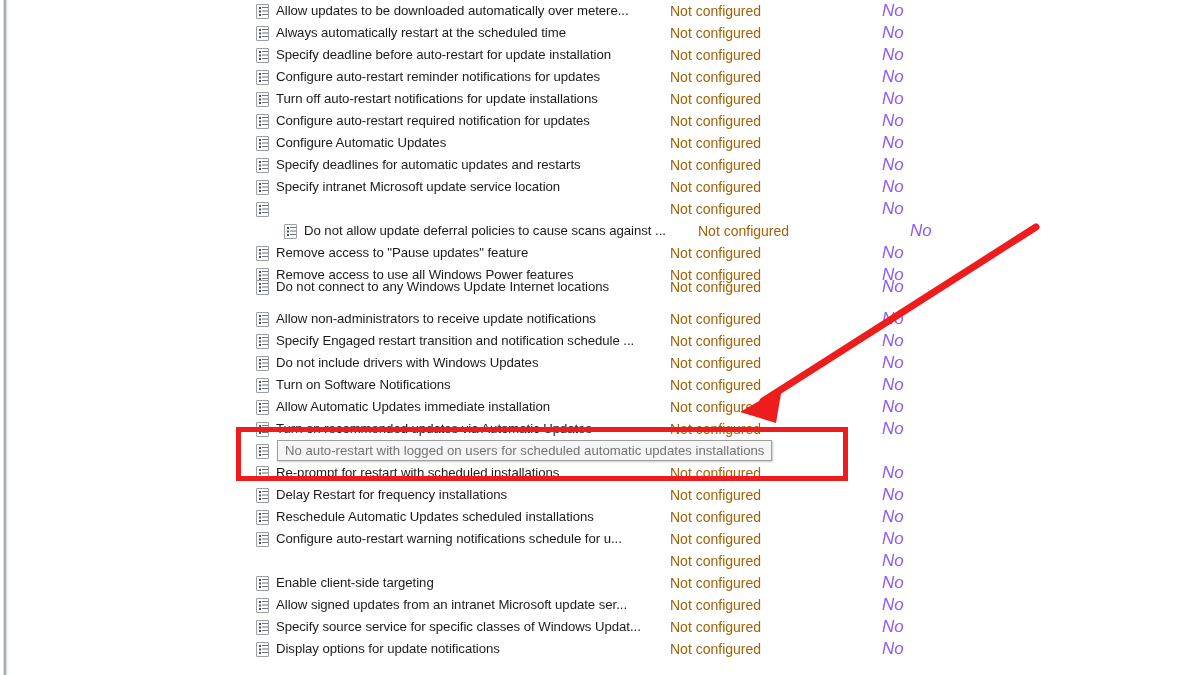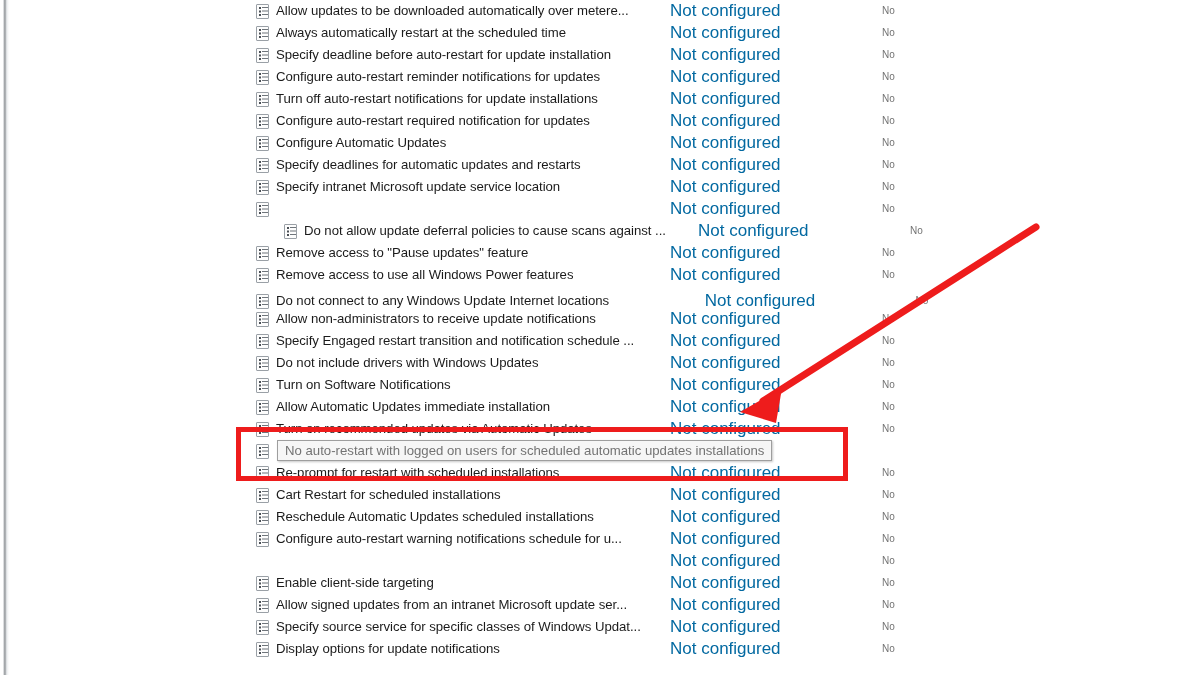--- a/index.html
+++ b/index.html
@@ -67,34 +67,35 @@
     white-space: nowrap;
     overflow: hidden;
     text-overflow: clip;
     line-height: 22px;
   }
 
   .cell-state {
     position: absolute;
     left: 670px;
     width: 180px;
-    font-size: 17px;
-    color: #0369a1;
+    font-size: 14px;
+    color: #a16207;
     line-height: 22px;
     white-space: nowrap;
   }
 
   .cell-comment {
     position: absolute;
     left: 882px;
     width: 80px;
-    font-size: 10px;
-    color: #737373;
+    font-size: 17px;
+    color: #8b5cf6;
     line-height: 22px;
     white-space: nowrap;
+    font-style: italic;
   }
 
   
   .gpo-icon {
     width: 13px;
     height: 15px;
     position: relative;
     flex: 0 0 13px;
     background: #fdfdfd;
     border: 1px solid #9aa0a6;
@@ -271,21 +272,21 @@
         <div class="cell-comment">No</div>
       </div>
       <div class="row" style="top: 264px;">
         <div class="cell-name">
           <span class="gpo-icon"></span>
           <span class="policy-label">Remove access to use all Windows Power features</span>
         </div>
         <div class="cell-state">Not configured</div>
         <div class="cell-comment">No</div>
       </div>
-      <div class="row" style="top: 290px; text-align: center;">
+      <div class="row" style="top: 276px;">
         <div class="cell-name">
           <span class="gpo-icon"></span>
           <span class="policy-label">Do not connect to any Windows Update Internet locations</span>
         </div>
         <div class="cell-state">Not configured</div>
         <div class="cell-comment">No</div>
       </div>
       <div class="row" style="top: 308px;">
         <div class="cell-name">
           <span class="gpo-icon"></span>
@@ -345,21 +346,21 @@
         <div class="cell-name">
           <span class="gpo-icon"></span>
           <span class="policy-label">Re-prompt for restart with scheduled installations</span>
         </div>
         <div class="cell-state">Not configured</div>
         <div class="cell-comment">No</div>
       </div>
       <div class="row" style="top: 484px;">
         <div class="cell-name">
           <span class="gpo-icon"></span>
-          <span class="policy-label">Cart Restart for scheduled installations</span>
+          <span class="policy-label">Delay Restart for frequency installations</span>
         </div>
         <div class="cell-state">Not configured</div>
         <div class="cell-comment">No</div>
       </div>
       <div class="row" style="top: 506px;">
         <div class="cell-name">
           <span class="gpo-icon"></span>
           <span class="policy-label">Reschedule Automatic Updates scheduled installations</span>
         </div>
         <div class="cell-state">Not configured</div>

